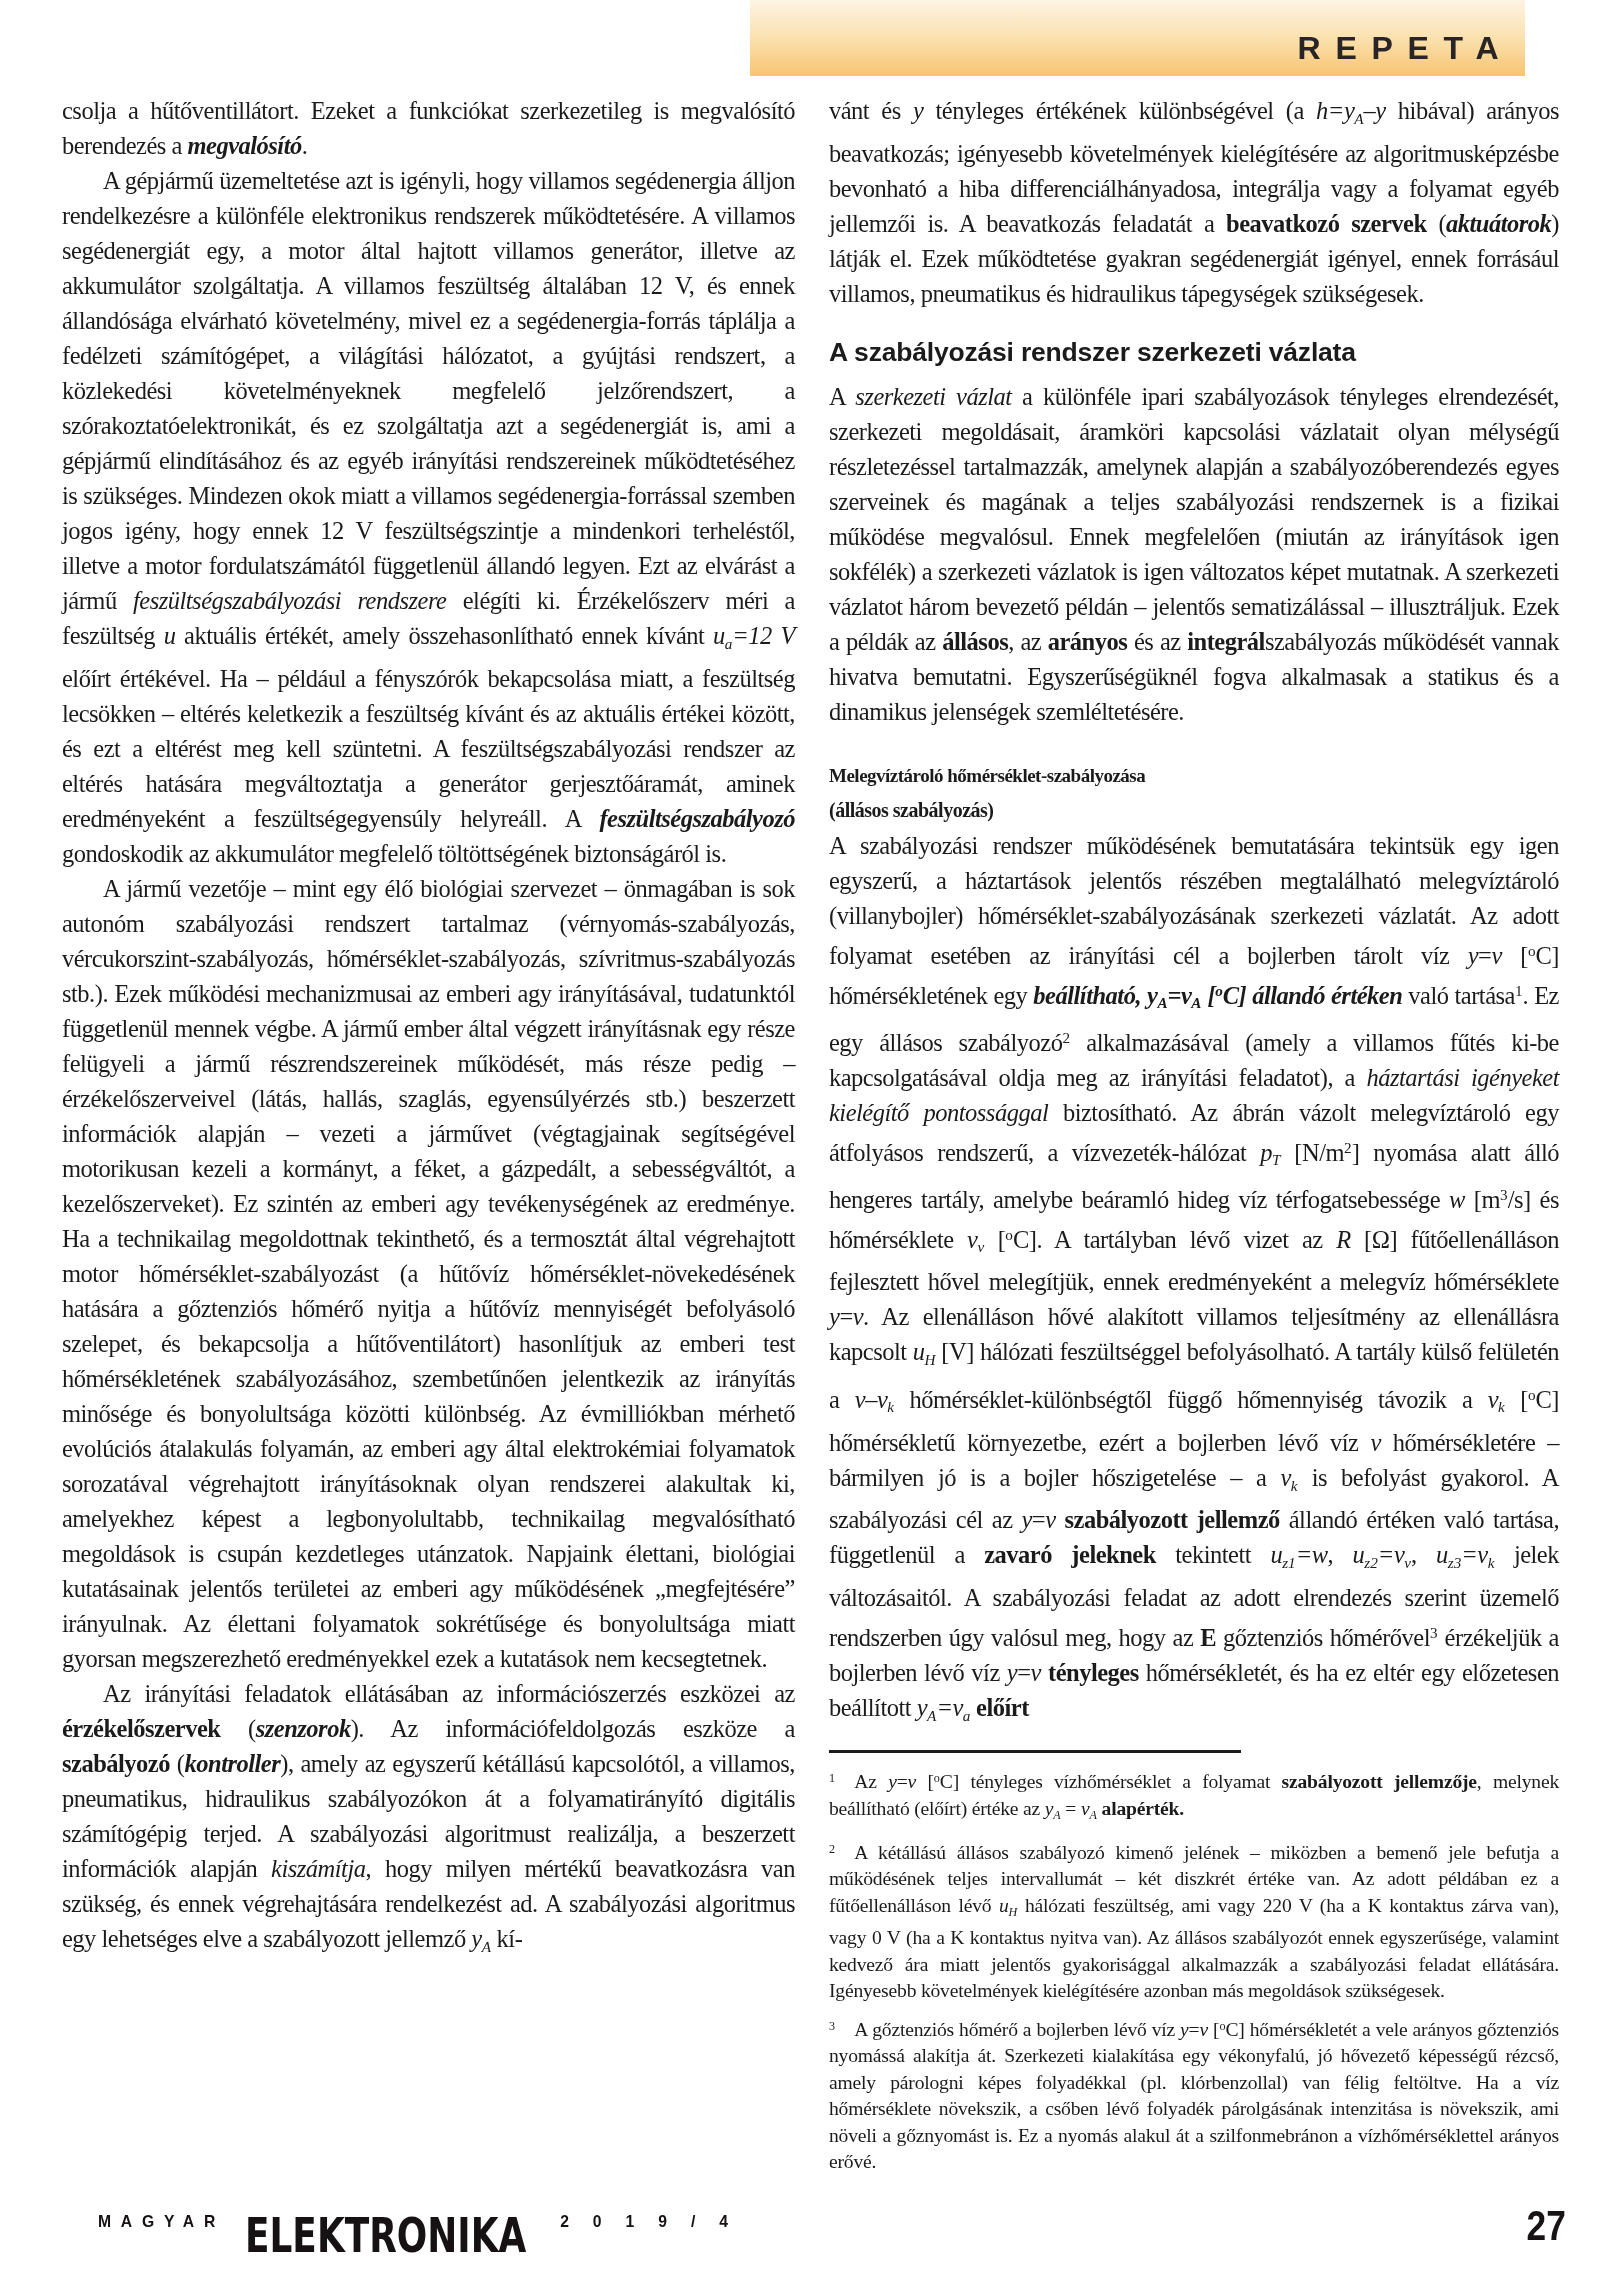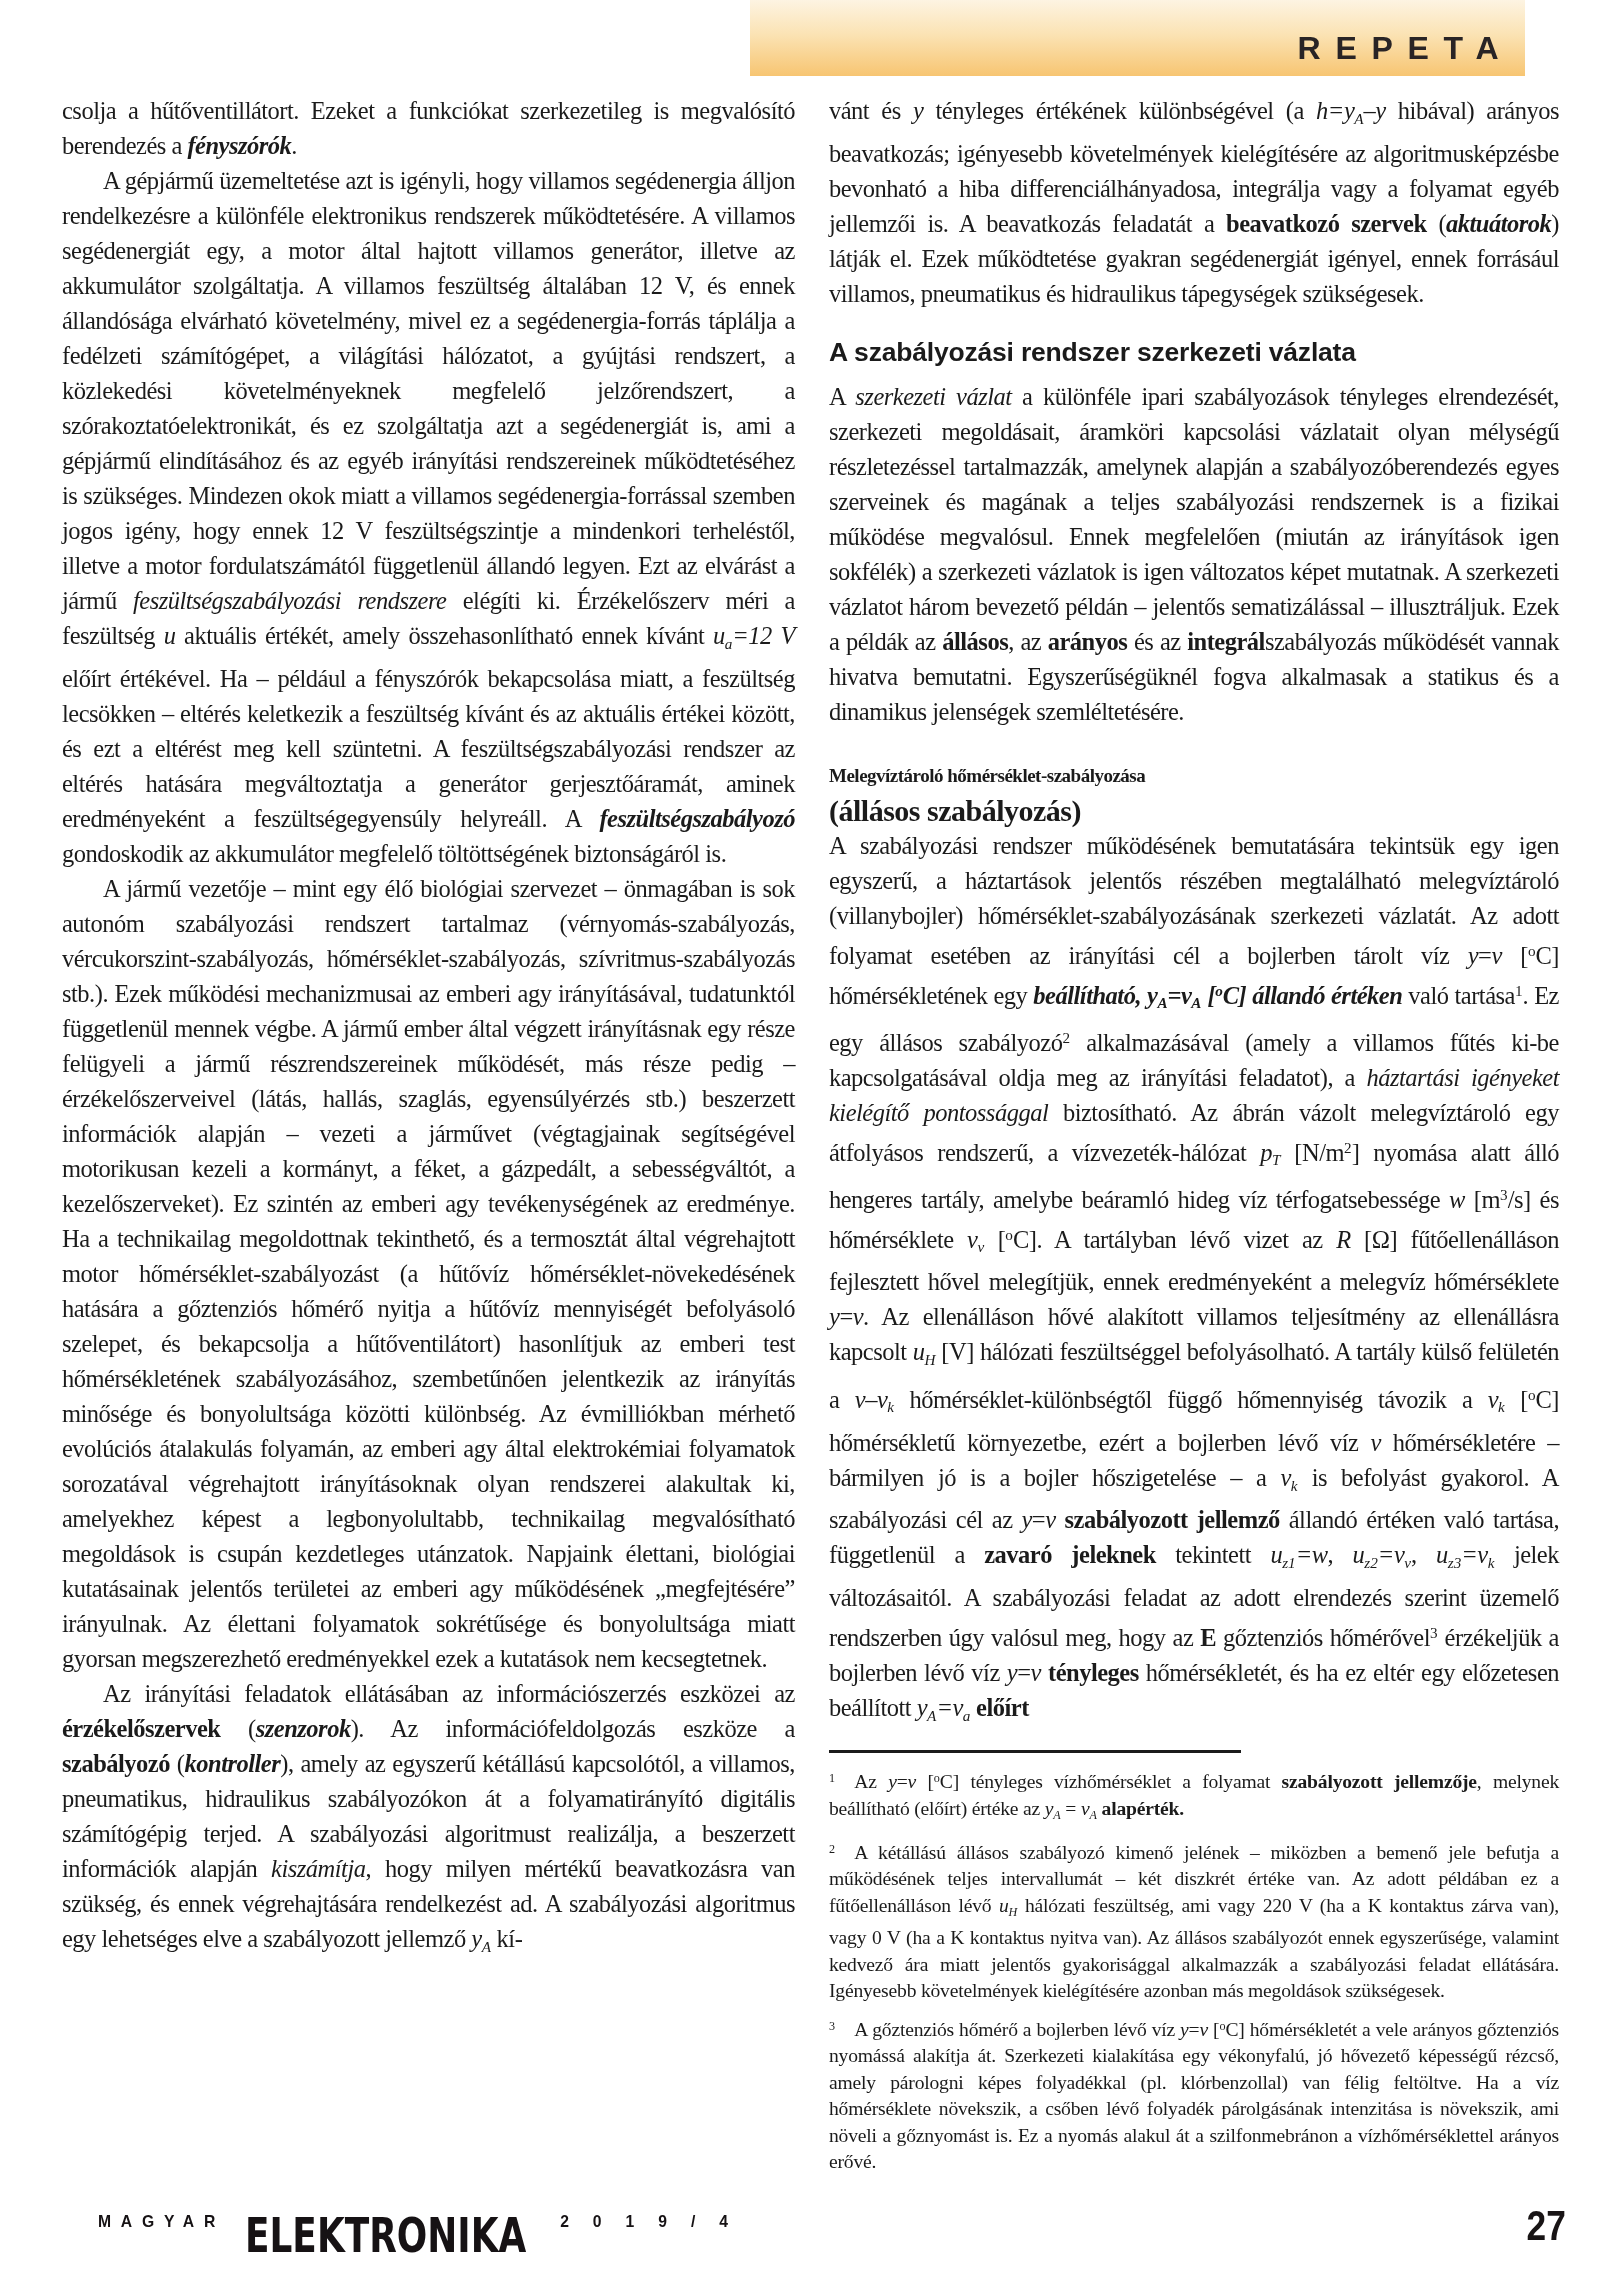--- a/index.html
+++ b/index.html
@@ -25,21 +25,21 @@
   }
   .col.left{left:62px;width:733px;}
   .col.right{left:829px;width:730px;}
   p.body{margin:0;}
   p.body.ind{text-indent:41px;}
   .h2{
     font-family:"Liberation Sans",sans-serif;font-weight:bold;font-size:26.5px;
     letter-spacing:-0.2px;margin:23.5px 0 7.8px;text-align:left;line-height:37px;
   }
   .h3{font-weight:bold;font-size:19px;margin:29px 0 0;text-align:left;line-height:35px;}
-  .h3b{font-weight:bold;font-size:30px;margin:0;text-align:left;line-height:35px;}
+  .h3b{font-weight:bold;font-size:20px;margin:0;text-align:left;line-height:35px;}
   .fnrule{width:412px;border-top:3.9px solid #1b1b1b;margin:17.6px 0 11.8px;}
   .footnote{font-size:19.6px;line-height:26.5px;letter-spacing:-0.2px;margin:0 0 7.8px;text-align:justify;}
   .sub{font-size:0.62em;vertical-align:-0.32em;letter-spacing:0;}
   .sup{font-size:0.62em;vertical-align:0.5em;letter-spacing:0;}
   
   .footer{
     position:absolute;left:98px;top:2213px;height:51px;
     display:flex;align-items:flex-start;gap:19.6px;color:#161214;
   }
   .mag-prefix,.mag-issue{
@@ -61,21 +61,21 @@
 </head>
 <body>
 
 <div class="page">
 
   <div class="topbar">
     <div class="topbar-label">REPETA</div>
   </div>
 
   <div class="col left" id="col-left">
-      <p class="body"><span>csolja a hűtőventillátort. Ezeket a funkciókat szerkezetileg is megvalósító berendezés a </span><span style="font-weight: bold; font-style: italic;">fényszórók</span><span>.</span></p>
+      <p class="body"><span>csolja a hűtőventillátort. Ezeket a funkciókat szerkezetileg is megvalósító berendezés a </span><span style="font-weight: bold; font-style: italic;">megvalósító</span><span>.</span></p>
       <p class="body ind"><span>A gépjármű üzemeltetése azt is igényli, hogy villamos segédenergia álljon rendelkezésre a különféle elektronikus rendszerek működtetésére. A villamos segédenergiát egy, a motor által hajtott villamos generátor, illetve az akkumulátor szolgáltatja. A villamos feszültség általában 12 V, és ennek állandósága elvárható követelmény, mivel ez a segédenergia-forrás táplálja a fedélzeti számítógépet, a világítási hálózatot, a gyújtási rendszert, a közlekedési követelményeknek megfelelő jelzőrendszert, a szórakoztatóelektronikát, és ez szolgáltatja azt a segédenergiát is, ami a gépjármű elindításához és az egyéb irányítási rendszereinek működtetéséhez is szükséges. Mindezen okok miatt a villamos segédenergia-forrással szemben jogos igény, hogy ennek 12 V feszültségszintje a mindenkori terheléstől, illetve a motor fordulatszámától függetlenül állandó legyen. Ezt az elvárást a jármű </span><span style="font-style: italic;">feszültségszabályozási rendszere</span><span> elégíti ki. Érzékelőszerv méri a feszültség </span><span style="font-style: italic;">u</span><span> aktuális értékét, amely összehasonlítható ennek kívánt </span><span style="font-style: italic;">u</span><span class="sub" style="font-style: italic;">a</span><span style="font-style: italic;">=12 V</span><span> előírt értékével. Ha – például a fényszórók bekapcsolása miatt, a feszültség lecsökken – eltérés keletkezik a feszültség kívánt és az aktuális értékei között, és ezt a eltérést meg kell szüntetni. A feszültségszabályozási rendszer az eltérés hatására megváltoztatja a generátor gerjesztőáramát, aminek eredményeként a feszültségegyensúly helyreáll. A </span><span style="font-weight: bold; font-style: italic;">feszültségszabályozó</span><span> gondoskodik az akkumulátor megfelelő töltöttségének biztonságáról is.</span></p>
       <p class="body ind"><span>A jármű vezetője – mint egy élő biológiai szervezet – önmagában is sok autonóm szabályozási rendszert tartalmaz (vérnyomás-szabályozás, vércukorszint-szabályozás, hőmérséklet-szabályozás, szívritmus-szabályozás stb.). Ezek működési mechanizmusai az emberi agy irányításával, tudatunktól függetlenül mennek végbe. A jármű ember által végzett irányításnak egy része felügyeli a jármű részrendszereinek működését, más része pedig – érzékelőszerveivel (látás, hallás, szaglás, egyensúlyérzés stb.) beszerzett információk alapján – vezeti a járművet (végtagjainak segítségével motorikusan kezeli a kormányt, a féket, a gázpedált, a sebességváltót, a kezelőszerveket). Ez szintén az emberi agy tevékenységének az eredménye. Ha a technikailag megoldottnak tekinthető, és a termosztát által végrehajtott motor hőmérséklet-szabályozást (a hűtővíz hőmérséklet-növekedésének hatására a gőztenziós hőmérő nyitja a hűtővíz mennyiségét befolyásoló szelepet, és bekapcsolja a hűtőventilátort) hasonlítjuk az emberi test hőmérsékletének szabályozásához, szembetűnően jelentkezik az irányítás minősége és bonyolultsága közötti különbség. Az évmilliókban mérhető evolúciós átalakulás folyamán, az emberi agy által elektrokémiai folyamatok sorozatával végrehajtott irányításoknak olyan rendszerei alakultak ki, amelyekhez képest a legbonyolultabb, technikailag megvalósítható megoldások is csupán kezdetleges utánzatok. Napjaink élettani, biológiai kutatásainak jelentős területei az emberi agy működésének „megfejtésére” irányulnak. Az élettani folyamatok sokrétűsége és bonyolultsága miatt gyorsan megszerezhető eredményekkel ezek a kutatások nem kecsegtetnek.</span></p>
       <p class="body ind"><span>Az irányítási feladatok ellátásában az információszerzés eszközei az </span><span style="font-weight: bold;">érzékelőszervek</span><span> (</span><span style="font-weight: bold; font-style: italic;">szenzorok</span><span>). Az információfeldolgozás eszköze a </span><span style="font-weight: bold;">szabályozó</span><span> (</span><span style="font-weight: bold; font-style: italic;">kontroller</span><span>), amely az egyszerű kétállású kapcsolótól, a villamos, pneumatikus, hidraulikus szabályozókon át a folyamatirányító digitális számítógépig terjed. A szabályozási algoritmust realizálja, a beszerzett információk alapján </span><span style="font-style: italic;">kiszámítja</span><span>, hogy milyen mértékű beavatkozásra van szükség, és ennek végrehajtására rendelkezést ad. A szabályozási algoritmus egy lehetséges elve a szabályozott jellemző </span><span style="font-style: italic;">y</span><span class="sub" style="font-style: italic;">A</span><span> kí-</span></p>
     </div>
   <div class="col right" id="col-right">
       <p class="body"><span>vánt és </span><span style="font-style: italic;">y</span><span> tényleges értékének különbségével (a </span><span style="font-style: italic;">h</span><span style="font-style: italic;">=</span><span style="font-style: italic;">y</span><span class="sub" style="font-style: italic;">A</span><span style="font-style: italic;">–</span><span style="font-style: italic;">y</span><span> hibával) arányos beavatkozás; igényesebb követelmények kielégítésére az algoritmusképzésbe bevonható a hiba differenciálhányadosa, integrálja vagy a folyamat egyéb jellemzői is. A beavatkozás feladatát a </span><span style="font-weight: bold;">beavatkozó szervek</span><span> (</span><span style="font-weight: bold; font-style: italic;">aktuátorok</span><span>) látják el. Ezek működtetése gyakran segédenergiát igényel, ennek forrásául villamos, pneumatikus és hidraulikus tápegységek szükségesek.</span></p>
       <div class="h2"><span>A szabályozási rendszer szerkezeti vázlata</span></div>
       <p class="body"><span>A </span><span style="font-style: italic;">szerkezeti vázlat</span><span> a különféle ipari szabályozások tényleges elrendezését, szerkezeti megoldásait, áramköri kapcsolási vázlatait olyan mélységű részletezéssel tartalmazzák, amelynek alapján a szabályozóberendezés egyes szerveinek és magának a teljes szabályozási rendszernek is a fizikai működése megvalósul. Ennek megfelelően (miután az irányítások igen sokfélék) a szerkezeti vázlatok is igen változatos képet mutatnak. A szerkezeti vázlatot három bevezető példán – jelentős sematizálással – illusztráljuk. Ezek a példák az </span><span style="font-weight: bold;">állásos</span><span>, az </span><span style="font-weight: bold;">arányos</span><span> és az </span><span style="font-weight: bold;">integrál</span><span>szabályozás működését vannak hivatva bemutatni. Egyszerűségüknél fogva alkalmasak a statikus és a dinamikus jelenségek szemléltetésére.</span></p>
       <div class="h3"><span>Melegvíztároló hőmérséklet-szabályozása</span></div>
       <div class="h3b"><span>(állásos szabályozás)</span></div>

